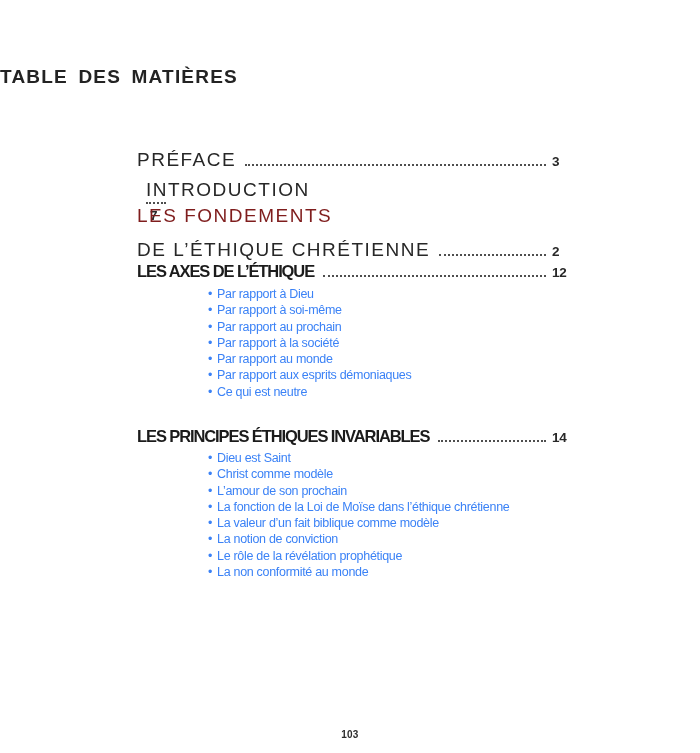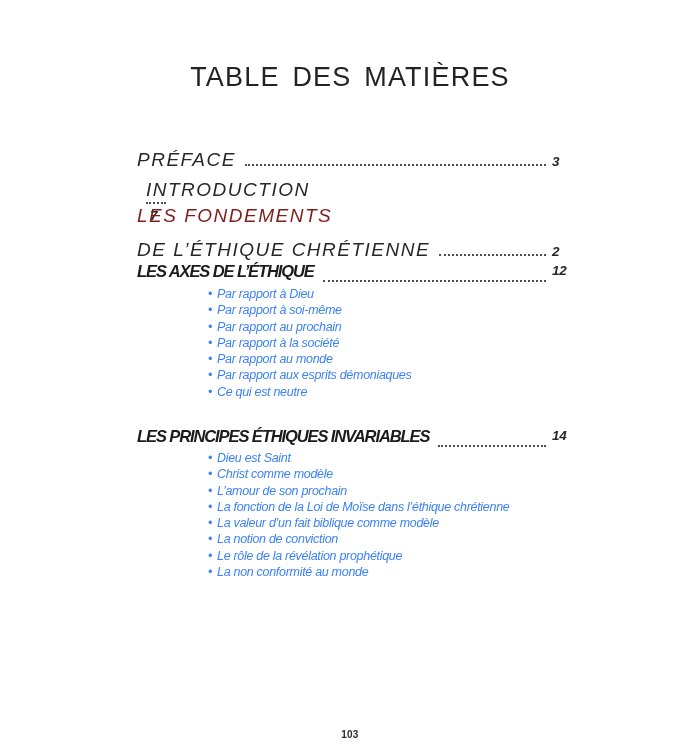--- a/index.html
+++ b/index.html
@@ -11,51 +11,49 @@
     overflow: hidden;
     font-family: "Liberation Sans", sans-serif;
     color: #232323;
   }
   .title {
     position: absolute;
     top: 61px;
     left: 0;
     width: 100%;
     margin: 0;
-    text-align: center;
-    font-size: 27px;
+    text-align: left;
+    font-size: 19px;
     line-height: 32px;
-    font-weight: 400;
+    font-weight: 700;
     letter-spacing: 1.2px;
     word-spacing: 4px;
     color: #232323;
   }
   .toc {
     position: absolute;
     left: 137px;
     top: 0;
     width: 433px;
     height: 700px;
-    font-style: italic;
   }
   .row {
     position: absolute;
     left: 0;
     width: 433px;
     display: flex;
     align-items: baseline;
   }
   .row.light { font-size: 19px; line-height: 24px; letter-spacing: 1.5px; color: #272727; }
   .row.boldrow {
     font-size: 16.5px;
     line-height: 22px;
     font-weight: 700;
     letter-spacing: -1.1px;
     color: #1b1b1b;
-    align-items: flex-end;
   }
   .lbl { white-space: nowrap; }
   .dots {
     flex: 1 1 auto;
     border-bottom: 2px dotted #4e4e4e;
     margin: 0 2px 0 9px;
     min-width: 20px;
   }
   .num {
     flex: 0 0 18px;

